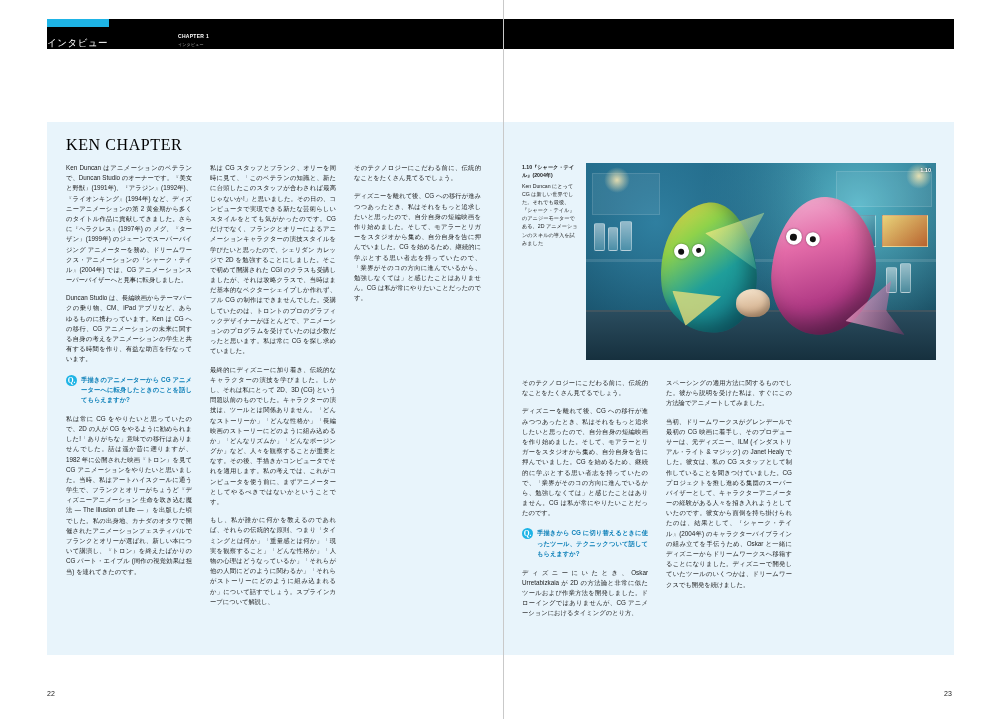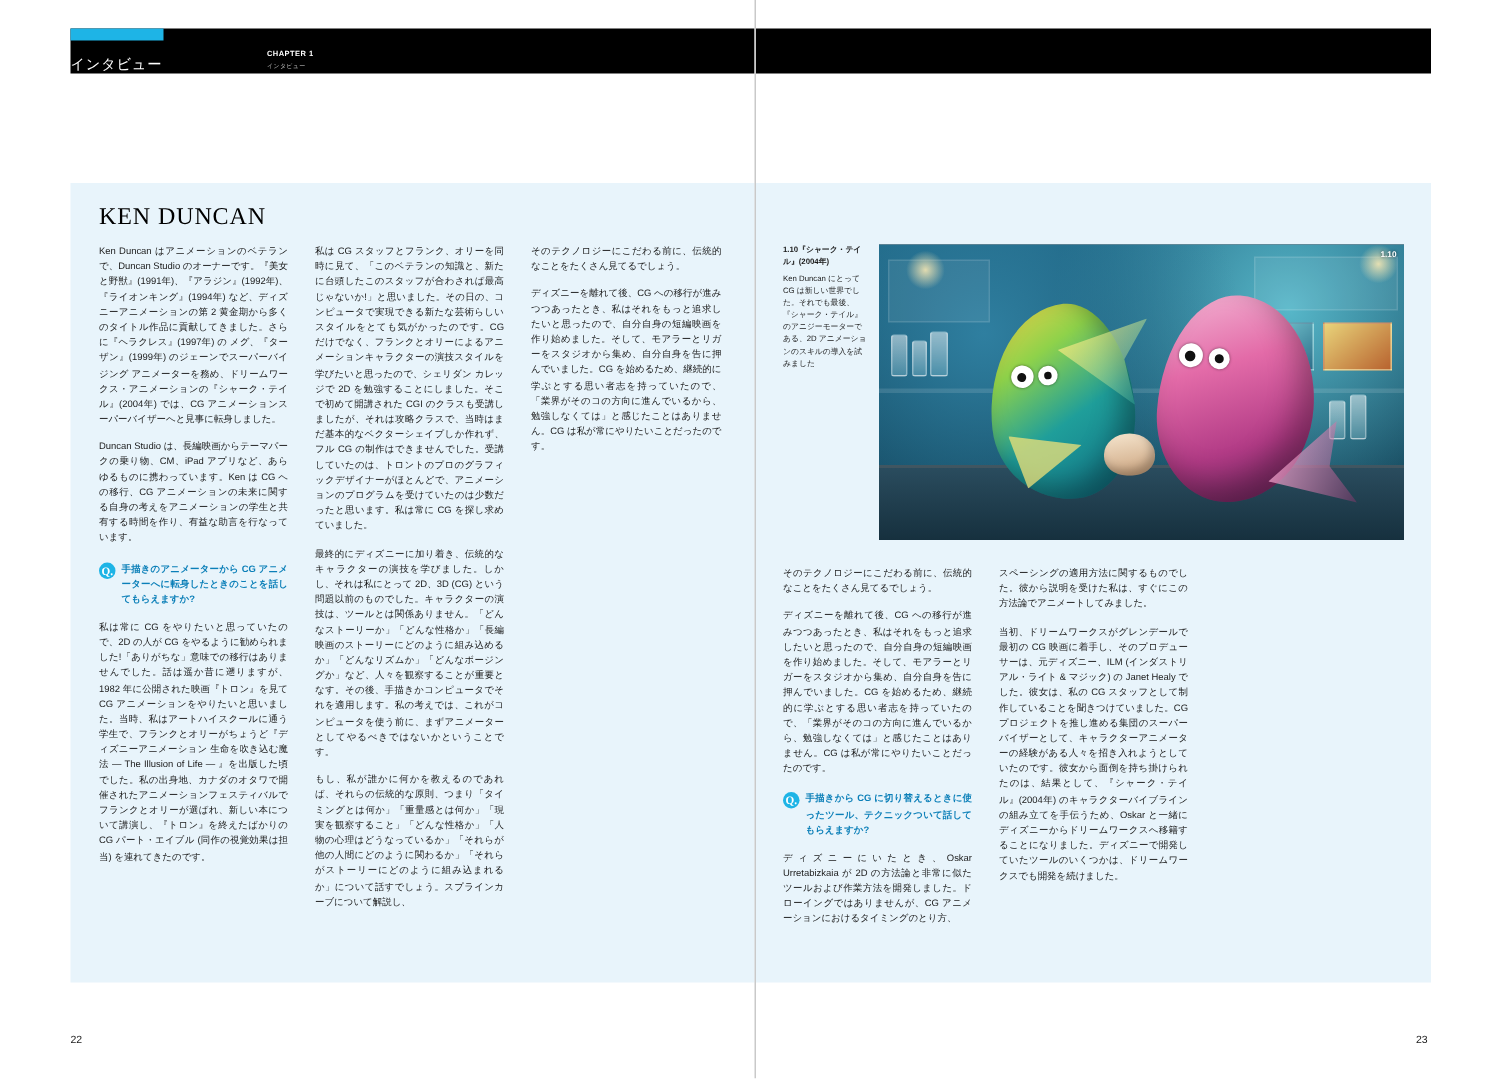--- a/index.html
+++ b/index.html
@@ -326,21 +326,21 @@
   <div class="page-left">
     <div class="header-bar"></div>
     <div class="header-cyan"></div>
     <div class="running-head">インタビュー</div>
     <div class="chapter-label">
       <span>CHAPTER 1</span><br>
       <span class="sub">インタビュー</span>
     </div>
 
     <div class="content-panel"></div>
-    <div class="title">KEN DUNCAN</div>
+    <div class="title">KEN CHAPTER</div>
 
     <div class="col" id="lcol1">
       <p>Ken Duncan はアニメーションのベテランで、Duncan Studio のオーナーです。『美女と野獣』(1991年)、『アラジン』(1992年)、『ライオンキング』(1994年) など、ディズニーアニメーションの第 2 黄金期から多くのタイトル作品に貢献してきました。さらに『ヘラクレス』(1997年) の メグ、『ターザン』(1999年) のジェーンでスーパーバイジング アニメーターを務め、ドリームワークス・アニメーションの『シャーク・テイル』(2004年) では、CG アニメーションスーパーバイザーへと見事に転身しました。</p>
       <p>Duncan Studio は、長編映画からテーマパークの乗り物、CM、iPad アプリなど、あらゆるものに携わっています。Ken は CG への移行、CG アニメーションの未来に関する自身の考えをアニメーションの学生と共有する時間を作り、有益な助言を行なっています。</p>
       <div class="q-block">
         <div class="q-mark">Q.</div>
         <div class="q-text">手描きのアニメーターから CG アニメーターへに転身したときのことを話してもらえますか?</div>
       </div>
       <p>私は常に CG をやりたいと思っていたので、2D の人が CG をやるように勧められました!「ありがちな」意味での移行はありませんでした。話は遥か昔に遡りますが、1982 年に公開された映画『トロン』を見て CG アニメーションをやりたいと思いました。当時、私はアートハイスクールに通う学生で、フランクとオリーがちょうど『ディズニーアニメーション 生命を吹き込む魔法 — The Illusion of Life — 』を出版した頃でした。私の出身地、カナダのオタワで開催されたアニメーションフェスティバルでフランクとオリーが選ばれ、新しい本について講演し、『トロン』を終えたばかりの CG パート・エイブル (同作の視覚効果は担当) を連れてきたのです。</p>
     </div>

